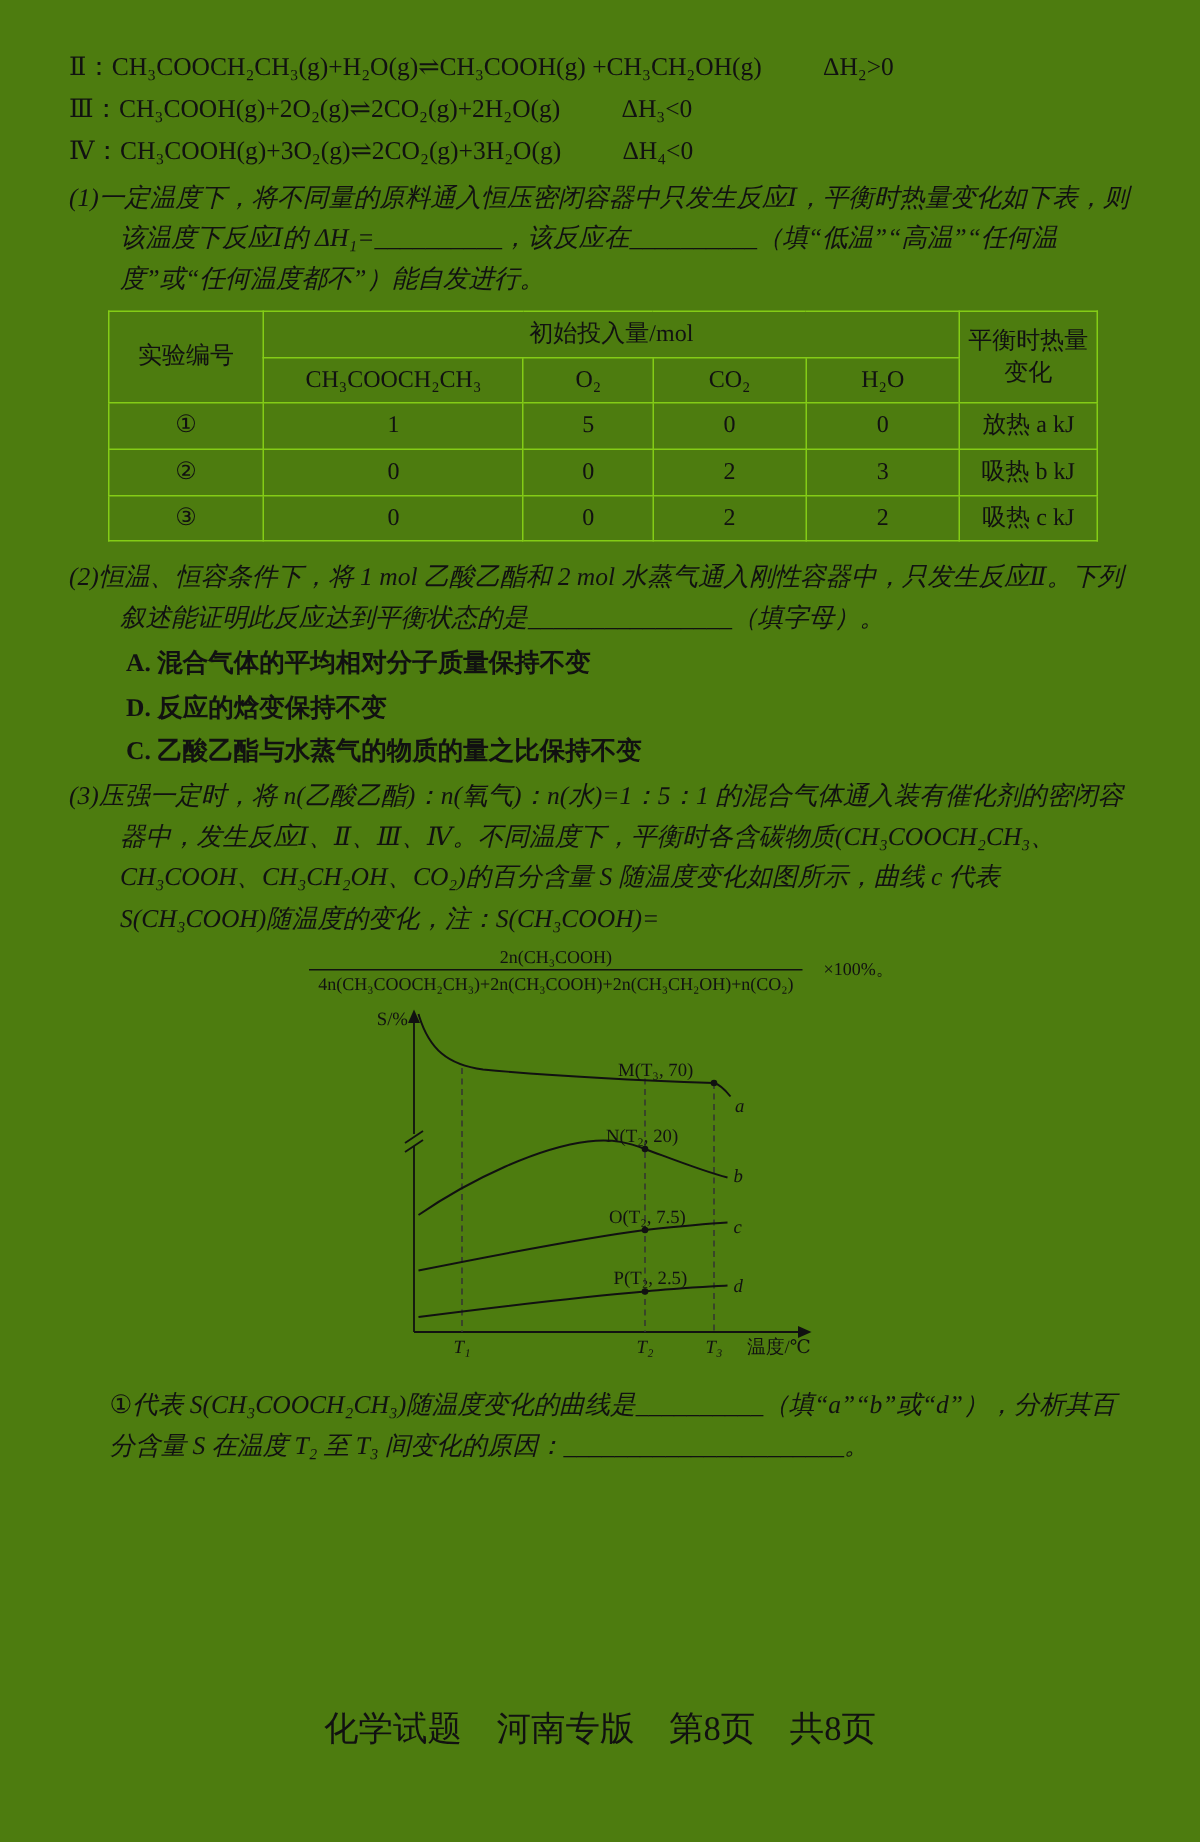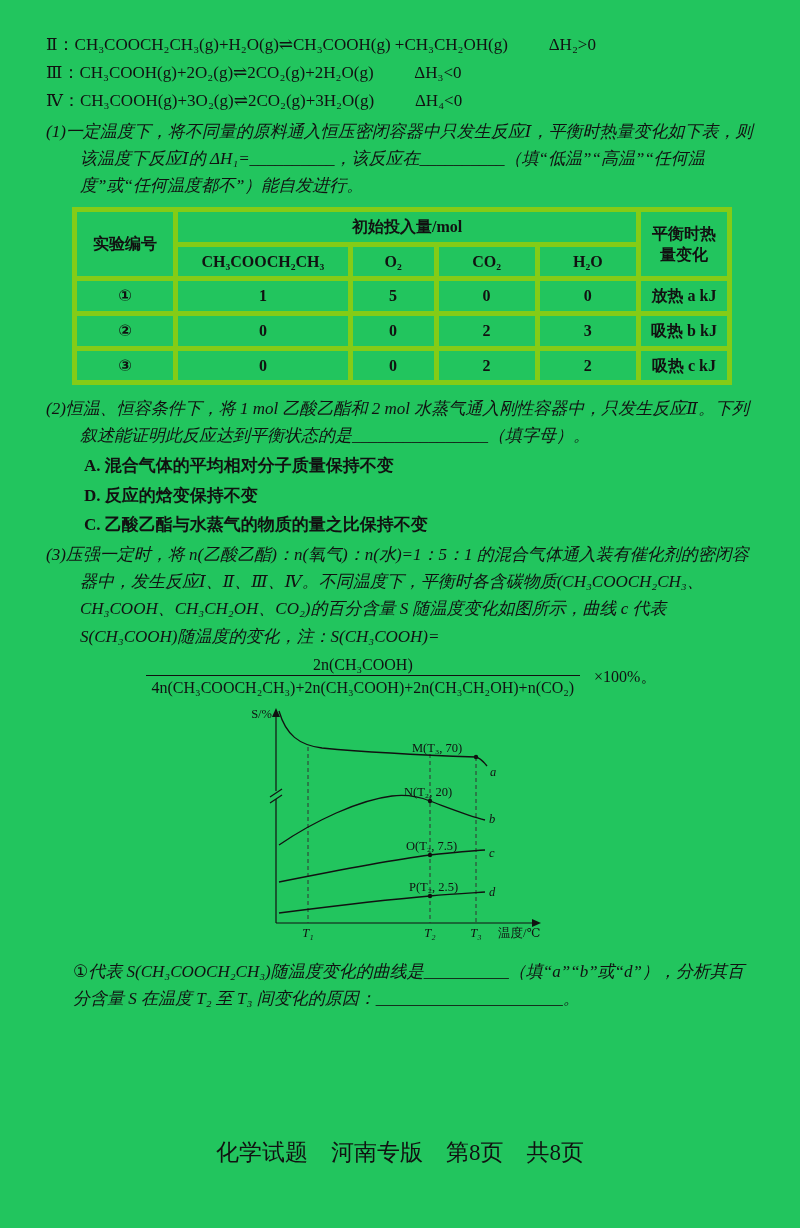--- a/index.html
+++ b/index.html
@@ -1,52 +1,52 @@
 <!DOCTYPE html>
 <html><head>
 <meta charset="utf-8">
 <style>
   html,body{margin:0;padding:0;background:#d8d8d4;}
   .page{
     position:relative;
     width:800px;height:1228px;
     margin:0 auto;
-    background:#22c55e;
+    background:#4d7c0f;
     box-sizing:border-box;
     padding:30px 44px 0 46px;
     font-family:"Liberation Serif","DejaVu Serif","DejaVu Sans",serif;
     font-size:17px;line-height:1.6;color:#111;
     overflow:hidden;
   }
   .eq{margin:1px 0;white-space:nowrap;}
   .eq .dh{margin-left:2.4em;}
   .para{margin:3px 0;font-style:italic;}
   .hang{padding-left:2em;text-indent:-2em;}
   .indent1{margin-left:27px;}
   table.exp{
     border-collapse:collapse;
     margin:8px 0 10px 26px;
     width:660px;
     font-size:16px;
     text-align:center;
   }
   table.exp th,table.exp td{
-    border:5px solid #84cc16;
-    font-weight:bold;
+    border:1px solid #84cc16;
+    font-weight:normal;
     padding:4px 4px;
     line-height:1.35;
   }
   .w-exp{width:100px;}
   .w-c1{width:168px;}
   .w-c2{width:82px;}
   .w-c3{width:98px;}
   .w-c4{width:98px;}
   .w-heat{width:88px;}
   .options p{margin:2px 11px;font-weight:bold;}
-  .formula{margin:4px 0 6px;text-align:center;font-size:16px;}
+  .formula{margin:4px 0 6px;text-align:center;font-size:12px;}
   .frac{display:inline-block;vertical-align:middle;text-align:center;line-height:1.35;}
   .frac .num{display:block;padding:0 6px;}
   .frac .den{display:block;border-top:1.5px solid #111;padding:1px 6px 0;}
   .frac-suffix{vertical-align:middle;margin-left:14px;}
   .chart-wrap{margin:4px 0 2px 198px;}
   .chart-wrap svg{display:block;}
   .axis{stroke:#111;stroke-width:1.2;fill:none;}
   .curve{stroke:#111;stroke-width:1.3;fill:none;}
   .dash{stroke:#333;stroke-width:1;stroke-dasharray:4 3;}
   .dot{fill:#111;}

